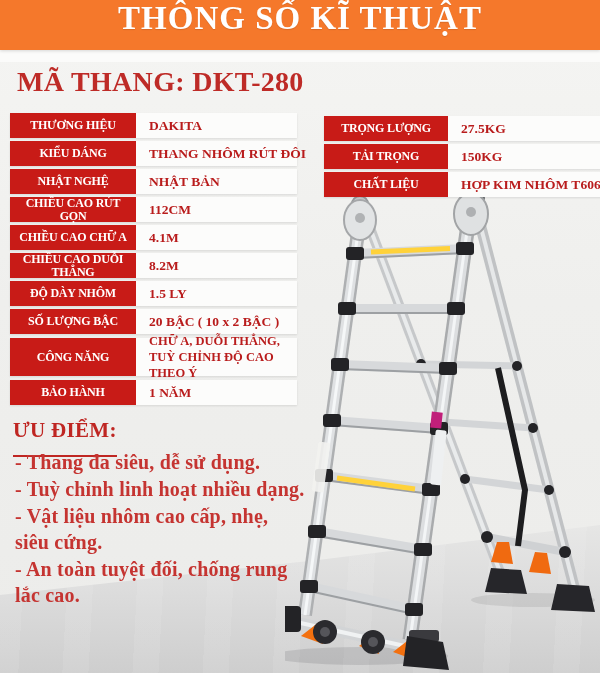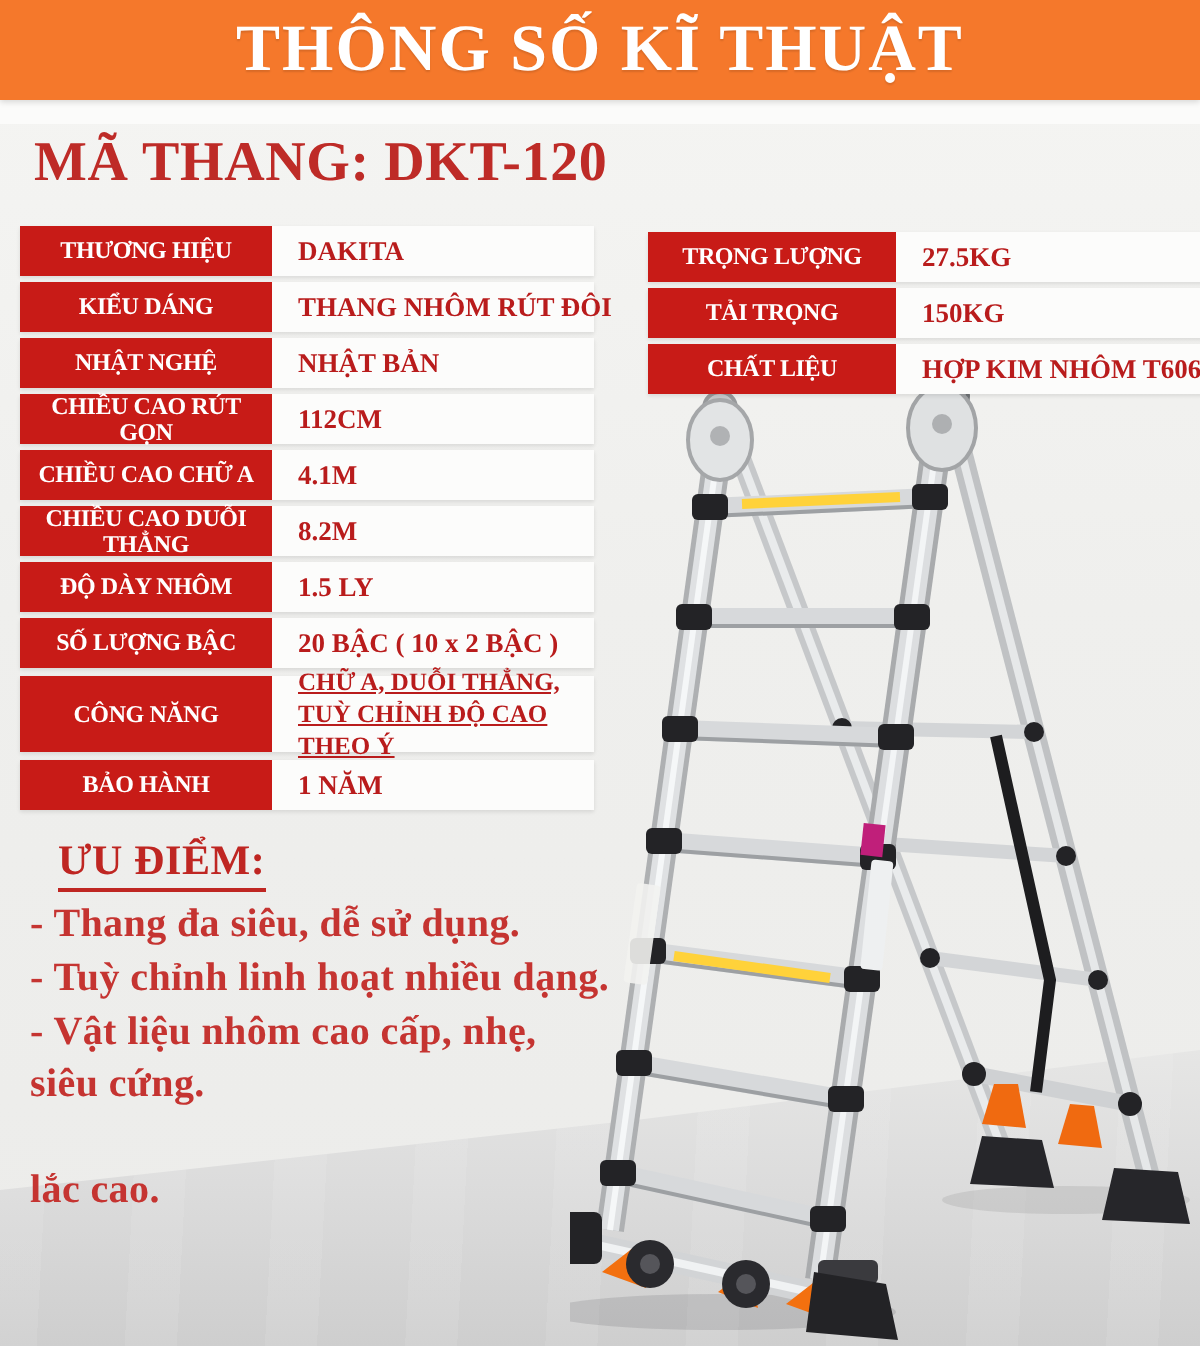--- a/index.html
+++ b/index.html
@@ -4,21 +4,21 @@
 <style>
   html,body { margin:0; padding:0; }
   .page {
     position:relative; width:600px; height:673px; overflow:hidden;
     font-family:"Liberation Serif", serif;
     background:linear-gradient(180deg,#f5f5f3 0%,#efefed 45%,#ececea 100%);
   }
   
   .header {
     position:absolute; left:0; top:0; width:600px; height:50px;
-    background:#f5782b; display:flex; align-items:center; justify-content:center;
+    background:#f5782b; display:flex; align-items:flex-start; justify-content:center;
     box-shadow:0 1px 3px rgba(0,0,0,.15); z-index:5;
   }
   .header-title {
     color:#ffffff; font-weight:bold; font-size:33px; letter-spacing:1px;
     text-shadow:0 1px 1px rgba(0,0,0,.12); white-space:nowrap;
   }
   .white-strip { position:absolute; left:0; top:50px; width:600px; height:12px; background:#fbfbfa; z-index:4; }
   
   .floor {
     position:absolute; left:0; top:525px; width:600px; height:148px; z-index:1;
@@ -47,26 +47,26 @@
     display:flex; align-items:center; justify-content:center; text-align:center;
     font-weight:bold; font-size:12px; letter-spacing:-0.2px; line-height:1.05; padding:0 2px;
     box-sizing:border-box;
   }
   .row.right .row-label { width:124px; }
   .row-value {
     flex:1; display:flex; align-items:center; padding-left:13px;
     font-weight:bold; font-size:13.5px; color:#b91c1c; white-space:nowrap;
   }
   .row.tall { height:38px; }
-  .row.tall .row-value { white-space:normal; font-size:12.5px; line-height:1.3; padding-right:2px;text-decoration:underline; }
+  .row.tall .row-value { white-space:normal; font-size:12.5px; line-height:1.3; padding-right:2px; }
   
   .adv-heading {
     position:absolute; left:13px; top:418px; z-index:6;
     color:#bf2622; font-weight:bold; font-size:21px;
-    border-bottom:2.5px solid #bf2622; padding-bottom:1px; letter-spacing:.3px;margin-left:16px;
+    border-bottom:2.5px solid #bf2622; padding-bottom:12px; letter-spacing:.3px;
   }
   .adv-line {
     position:absolute; left:15px; z-index:6;
     color:#c53431; font-weight:bold; font-size:20px; white-space:nowrap; letter-spacing:.2px;
   }
   
   .ladder-photo { position:absolute; left:285px; top:190px; width:315px; height:483px; z-index:3; }
 </style>
 </head>
 <body>
@@ -75,21 +75,21 @@
 
   <div class="header">
     <div class="header-title">THÔNG SỐ KĨ THUẬT</div>
   </div>
   <div class="white-strip"></div>
 
   <div class="floor">
       <div class="floor-texture"></div>
     </div>
 
-  <div class="product-code">MÃ THANG: DKT-120</div>
+  <div class="product-code">MÃ THANG: DKT-280</div>
 
   <div class="row left" style="top:113px">
     <div class="row-label">THƯƠNG HIỆU</div>
     <div class="row-value">DAKITA</div>
   </div>
   <div class="row left" style="top:141px">
     <div class="row-label">KIỂU DÁNG</div>
     <div class="row-value">THANG NHÔM RÚT ĐÔI</div>
   </div>
   <div class="row left" style="top:169px">
@@ -136,20 +136,21 @@
   <div class="row right" style="top:172px">
     <div class="row-label">CHẤT LIỆU</div>
     <div class="row-value">HỢP KIM NHÔM T6063</div>
   </div>
 
   <div class="adv-heading">ƯU ĐIỂM:</div>
   <div class="adv-line" style="top:451px">- Thang đa siêu, dễ sử dụng.</div>
   <div class="adv-line" style="top:505px">- Vật liệu nhôm cao cấp, nhẹ,</div>
   <div class="adv-line" style="top:478px">- Tuỳ chỉnh linh hoạt nhiều dạng.</div>
   <div class="adv-line" style="top:531px">siêu cứng.</div>
+  <div class="adv-line" style="top:558px">- An toàn tuyệt đối, chống rung</div>
   <div class="adv-line" style="top:584px">lắc cao.</div>
 
   <div class="ladder-photo">
     <svg viewBox="0 0 315 483" width="315" height="483" xmlns="http://www.w3.org/2000/svg">
 
       <ellipse cx="75" cy="466" rx="88" ry="9" fill="rgba(60,60,65,.14)"></ellipse>
       <ellipse cx="248" cy="410" rx="62" ry="7" fill="rgba(60,60,65,.11)"></ellipse>
 
       <line x1="82" y1="30" x2="218" y2="390" stroke="#c6c8ca" stroke-width="10"></line>
       <line x1="82" y1="30" x2="218" y2="390" stroke="#e9ebec" stroke-width="4"></line>

